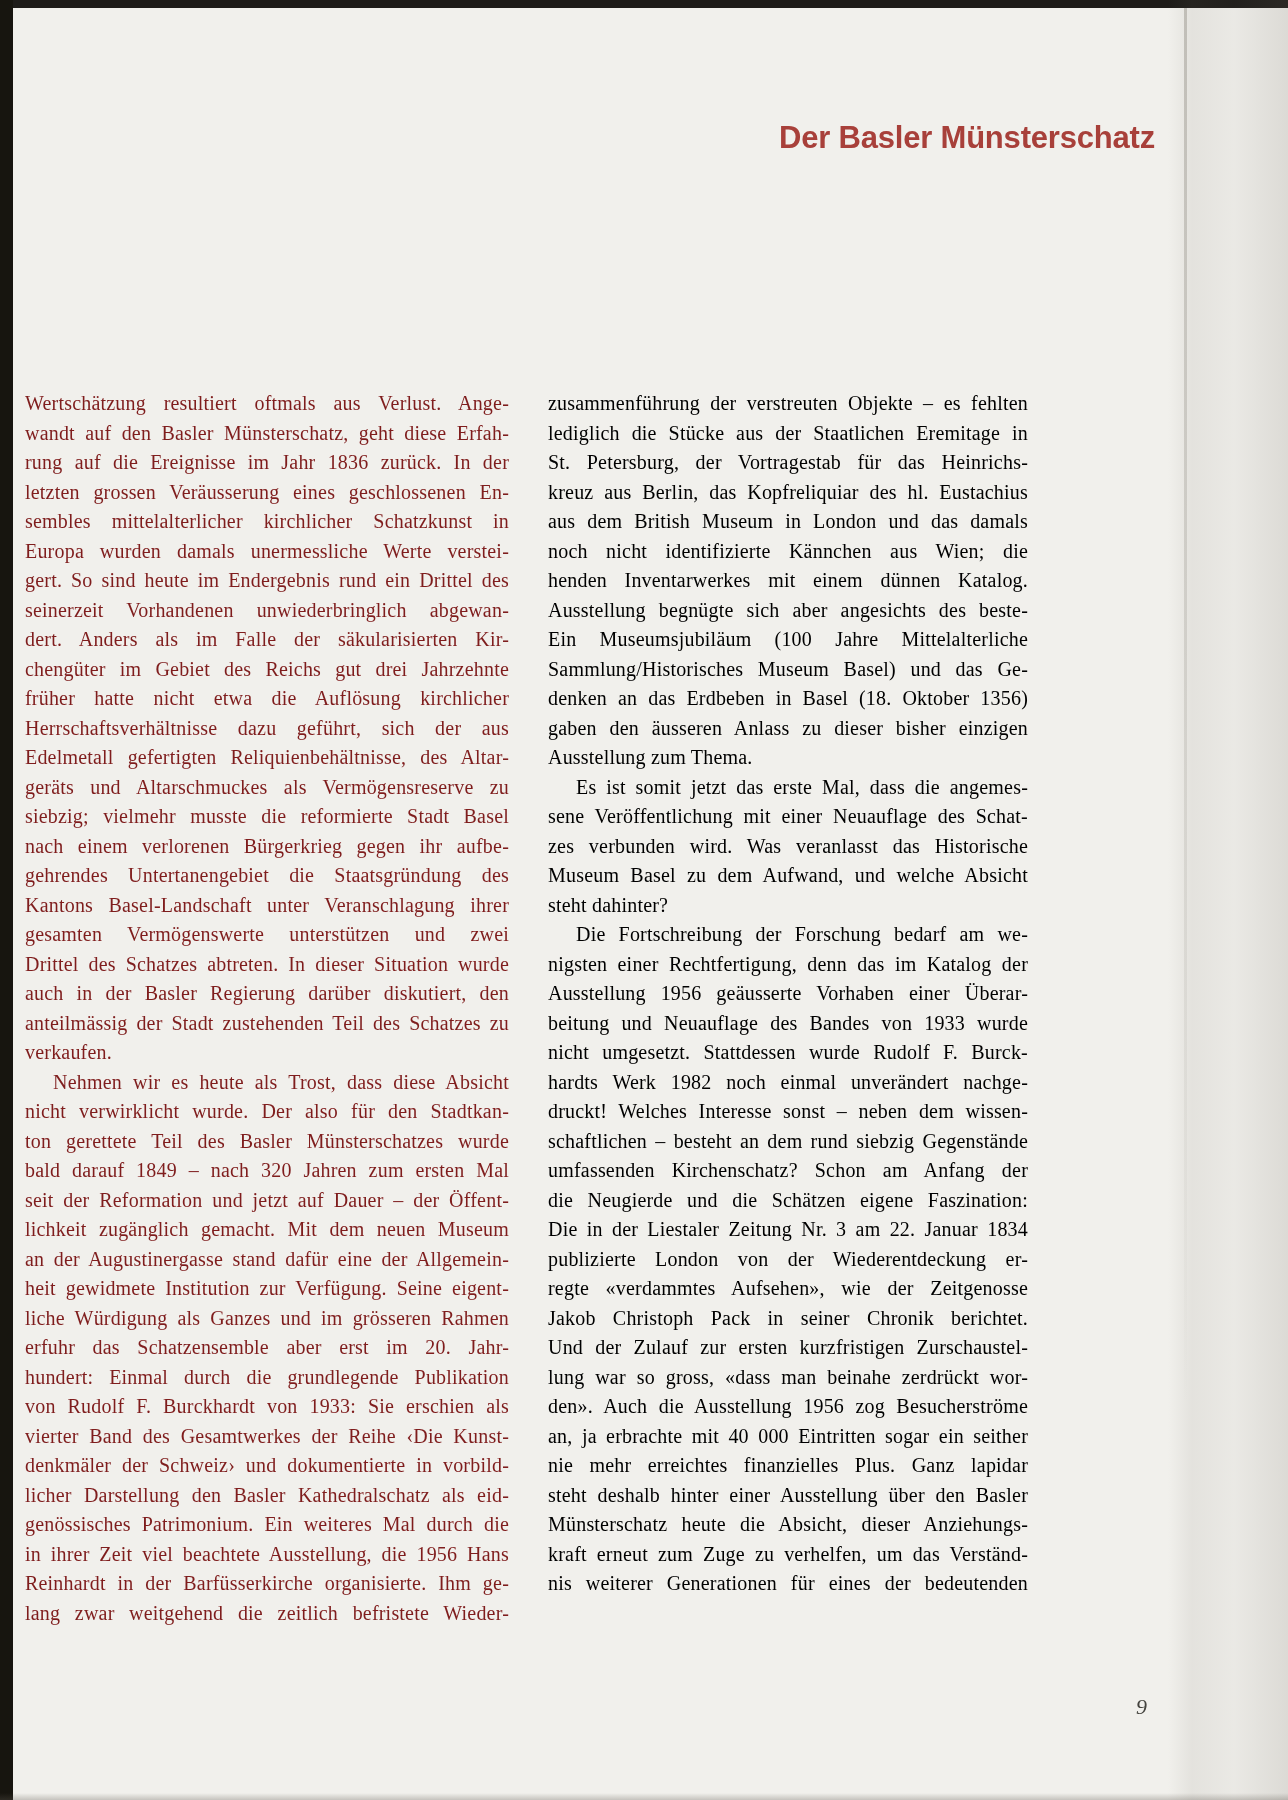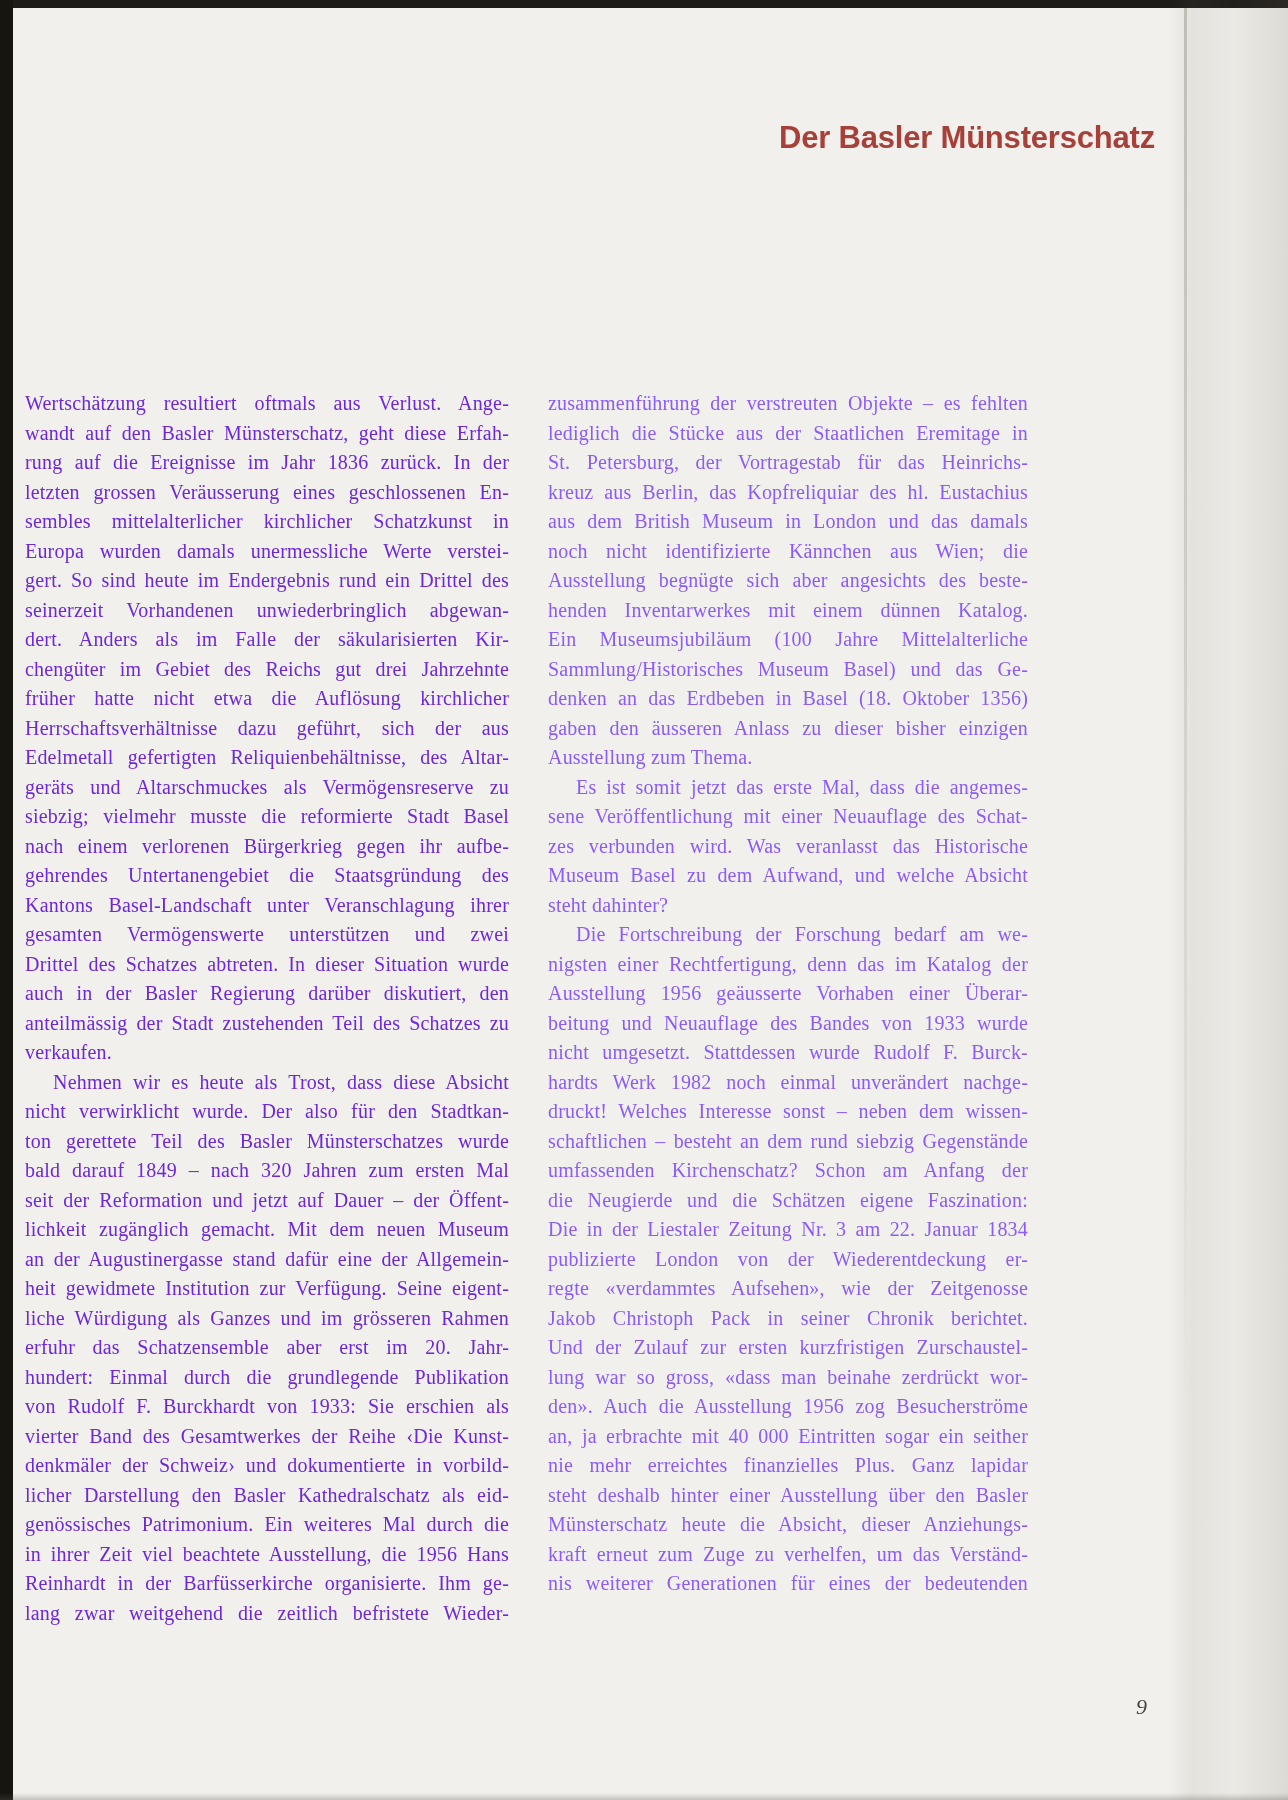--- a/index.html
+++ b/index.html
@@ -38,21 +38,21 @@
 
 <div class="page" style="background: rgb(241, 240, 236);">
   <div class="edge-top"></div>
   <div class="edge-left"></div>
   <div class="right-shade"></div>
   <div class="fold-line"></div>
   <div class="edge-bottom"></div>
 
   <h1 class="title" style="color: rgb(168, 64, 58);">Der Basler Münsterschatz</h1>
 
-  <div class="col col-left" style="color: #6d28d9;">
+  <div class="col col-left" style="color: #7f1d1d;">
       <div class="tline">Wertschätzung resultiert oftmals aus Verlust. Ange-</div>
       <div class="tline">wandt auf den Basler Münsterschatz, geht diese Erfah-</div>
       <div class="tline">rung auf die Ereignisse im Jahr 1836 zurück. In der</div>
       <div class="tline">letzten grossen Veräusserung eines geschlossenen En-</div>
       <div class="tline">sembles mittelalterlicher kirchlicher Schatzkunst in</div>
       <div class="tline">Europa wurden damals unermessliche Werte verstei-</div>
       <div class="tline">gert. So sind heute im Endergebnis rund ein Drittel des</div>
       <div class="tline">seinerzeit Vorhandenen unwiederbringlich abgewan-</div>
       <div class="tline">dert. Anders als im Falle der säkularisierten Kir-</div>
       <div class="tline">chengüter im Gebiet des Reichs gut drei Jahrzehnte</div>
@@ -82,29 +82,29 @@
       <div class="tline">hundert: Einmal durch die grundlegende Publikation</div>
       <div class="tline">von Rudolf F. Burckhardt von 1933: Sie erschien als</div>
       <div class="tline">vierter Band des Gesamtwerkes der Reihe ‹Die Kunst-</div>
       <div class="tline">denkmäler der Schweiz› und dokumentierte in vorbild-</div>
       <div class="tline">licher Darstellung den Basler Kathedralschatz als eid-</div>
       <div class="tline">genössisches Patrimonium. Ein weiteres Mal durch die</div>
       <div class="tline">in ihrer Zeit viel beachtete Ausstellung, die 1956 Hans</div>
       <div class="tline">Reinhardt in der Barfüsserkirche organisierte. Ihm ge-</div>
       <div class="tline">lang zwar weitgehend die zeitlich befristete Wieder-</div>
     </div>
-  <div class="col col-right" style="color: #8b5cf6;">
+  <div class="col col-right" style="color: #000000;">
       <div class="tline">zusammenführung der verstreuten Objekte – es fehlten</div>
       <div class="tline">lediglich die Stücke aus der Staatlichen Eremitage in</div>
       <div class="tline">St. Petersburg, der Vortragestab für das Heinrichs-</div>
       <div class="tline">kreuz aus Berlin, das Kopfreliquiar des hl. Eustachius</div>
       <div class="tline">aus dem British Museum in London und das damals</div>
       <div class="tline">noch nicht identifizierte Kännchen aus Wien; die</div>
+      <div class="tline">henden Inventarwerkes mit einem dünnen Katalog.</div>
       <div class="tline">Ausstellung begnügte sich aber angesichts des beste-</div>
-      <div class="tline">henden Inventarwerkes mit einem dünnen Katalog.</div>
       <div class="tline">Ein Museumsjubiläum (100 Jahre Mittelalterliche</div>
       <div class="tline">Sammlung/Historisches Museum Basel) und das Ge-</div>
       <div class="tline">denken an das Erdbeben in Basel (18. Oktober 1356)</div>
       <div class="tline">gaben den äusseren Anlass zu dieser bisher einzigen</div>
       <div class="tline flush">Ausstellung zum Thema.</div>
       <div class="tline ind">Es ist somit jetzt das erste Mal, dass die angemes-</div>
       <div class="tline">sene Veröffentlichung mit einer Neuauflage des Schat-</div>
       <div class="tline">zes verbunden wird. Was veranlasst das Historische</div>
       <div class="tline">Museum Basel zu dem Aufwand, und welche Absicht</div>
       <div class="tline flush">steht dahinter?</div>

